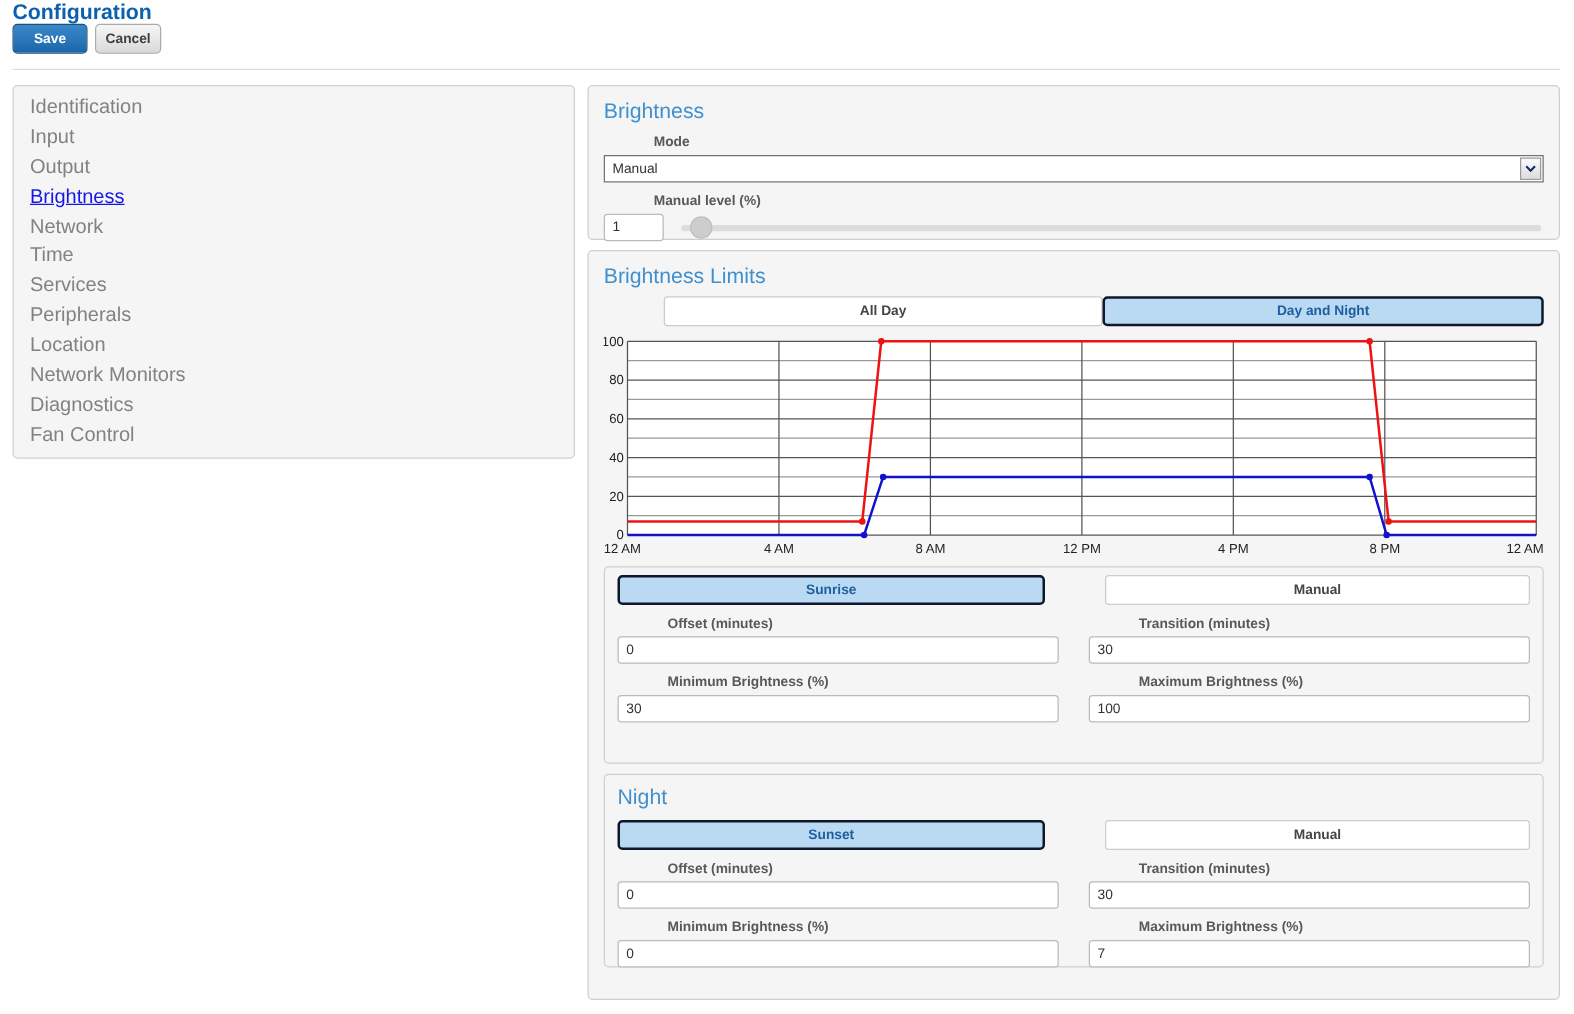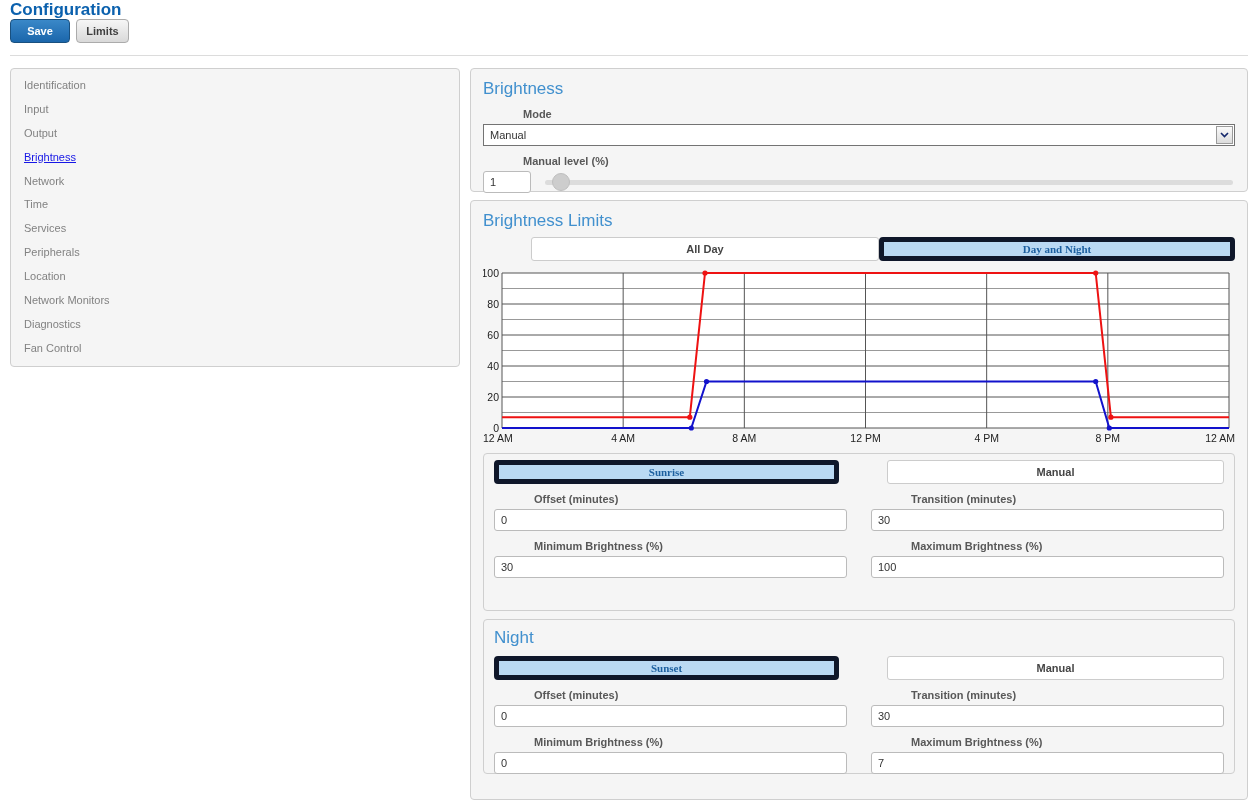--- a/index.html
+++ b/index.html
@@ -12,21 +12,21 @@
   .btn { position:absolute; top:19px; height:24px; font-size:11px; font-weight:bold;
          border-radius:4px; display:flex; align-items:center; justify-content:center; cursor:pointer; }
   .btn-save { left:10px; width:60px; color:#fff; background:linear-gradient(#3a88c8,#1b66ab);
               border:1px solid #19507f; }
   .btn-cancel { left:76px; width:53px; color:#3f3f3f; background:linear-gradient(#f6f6f6,#d9d9d9);
                 border:1px solid #ababab; }
   .top-rule { position:absolute; left:10px; width:1238px; top:55px; border-top:1px solid #dcdcdc; }
 
   .sidebar { position:absolute; left:10px; top:68px; width:450px; height:299px;
              background:#f5f5f5; border:1px solid #cfcfcf; border-radius:4px; padding-top:5px; }
-  .sidebar-item { height:23.9px; line-height:23.9px; padding-left:13px; font-size:11px;
+  .sidebar-item { height:23.9px; line-height:23.9px; padding-left:13px; font-size:16px;
                   color:#828282; cursor:pointer; white-space:nowrap; }
   .sidebar-item.active { color:#1616e6; text-decoration:underline; }
 
   .panel { position:absolute; left:470px; width:778px; background:#f5f5f5;
            border:1px solid #cfcfcf; border-radius:4px; padding:10px 12px; }
   #panel-brightness { top:68px; height:124px; }
   #panel-limits { top:200px; height:600px; }
   .panel-h { font-size:17px; font-weight:400; color:#4190ce; margin:0 0 6px 0; }
   .fld-label { font-size:11px; font-weight:bold; color:#585858; margin:9px 0 4px 0;padding-left:40px; }
 
@@ -42,36 +42,36 @@
   .input-small { width:48px; }
   .slider { position:relative; flex:1; height:18px; margin-left:14px; }
   .slider-track { position:absolute; left:0; right:2px; top:7px; height:5px; background:#dcdcdc; border-radius:3px; }
   .slider-thumb { position:absolute; left:7px; top:0; width:18px; height:18px; border-radius:50%;
                   background:#cdcdcd; border:1px solid #bfbfbf; cursor:grab; }
 
   .toggle-group { display:flex; height:24px; }
   .toggle { flex:1; display:flex; align-items:center; justify-content:center;
             font-size:11px; font-weight:bold; cursor:pointer; }
   .toggle.off { background:#fff; border:1px solid #ccc; color:#454545; border-radius:3px;margin-left:48px; }
-  .toggle.on  { background:#bad9f3; border:5px solid #0f172a; color:#1c5f9f; border-radius:4px;font-family:Liberation Serif, serif; }
+  .toggle.on  { background:#bad9f3; border:2px solid #0f172a; color:#1c5f9f; border-radius:4px; }
 
   .chart-wrap { margin-top:6px; height:180px; }
   .subpanel { background:#f5f5f5; border:1px solid #cfcfcf; border-radius:4px; padding:6px 10px; }
   #day-panel { margin-top:6px; height:158px; }
   #night-panel { margin-top:8px; height:155px; }
   .subpanel .panel-h { margin:2px 0 8px 0; }
   .field-grid { display:grid; grid-template-columns:1fr 1fr; column-gap:24px; }
   .field-cell .input { width:100%; }
 </style>
 </head>
 <body>
 
 <div class="page-title">Configuration</div>
 <div class="btn btn-save">Save</div>
-<div class="btn btn-cancel">Limits</div>
+<div class="btn btn-cancel">Cancel</div>
 <div class="top-rule"></div>
 
 <div class="sidebar" id="sidebar">
     <div class="sidebar-item">Identification</div>
     <div class="sidebar-item">Input</div>
     <div class="sidebar-item">Output</div>
     <div class="sidebar-item active">Brightness</div>
     <div class="sidebar-item">Network</div>
     <div class="sidebar-item">Time</div>
     <div class="sidebar-item">Services</div>

